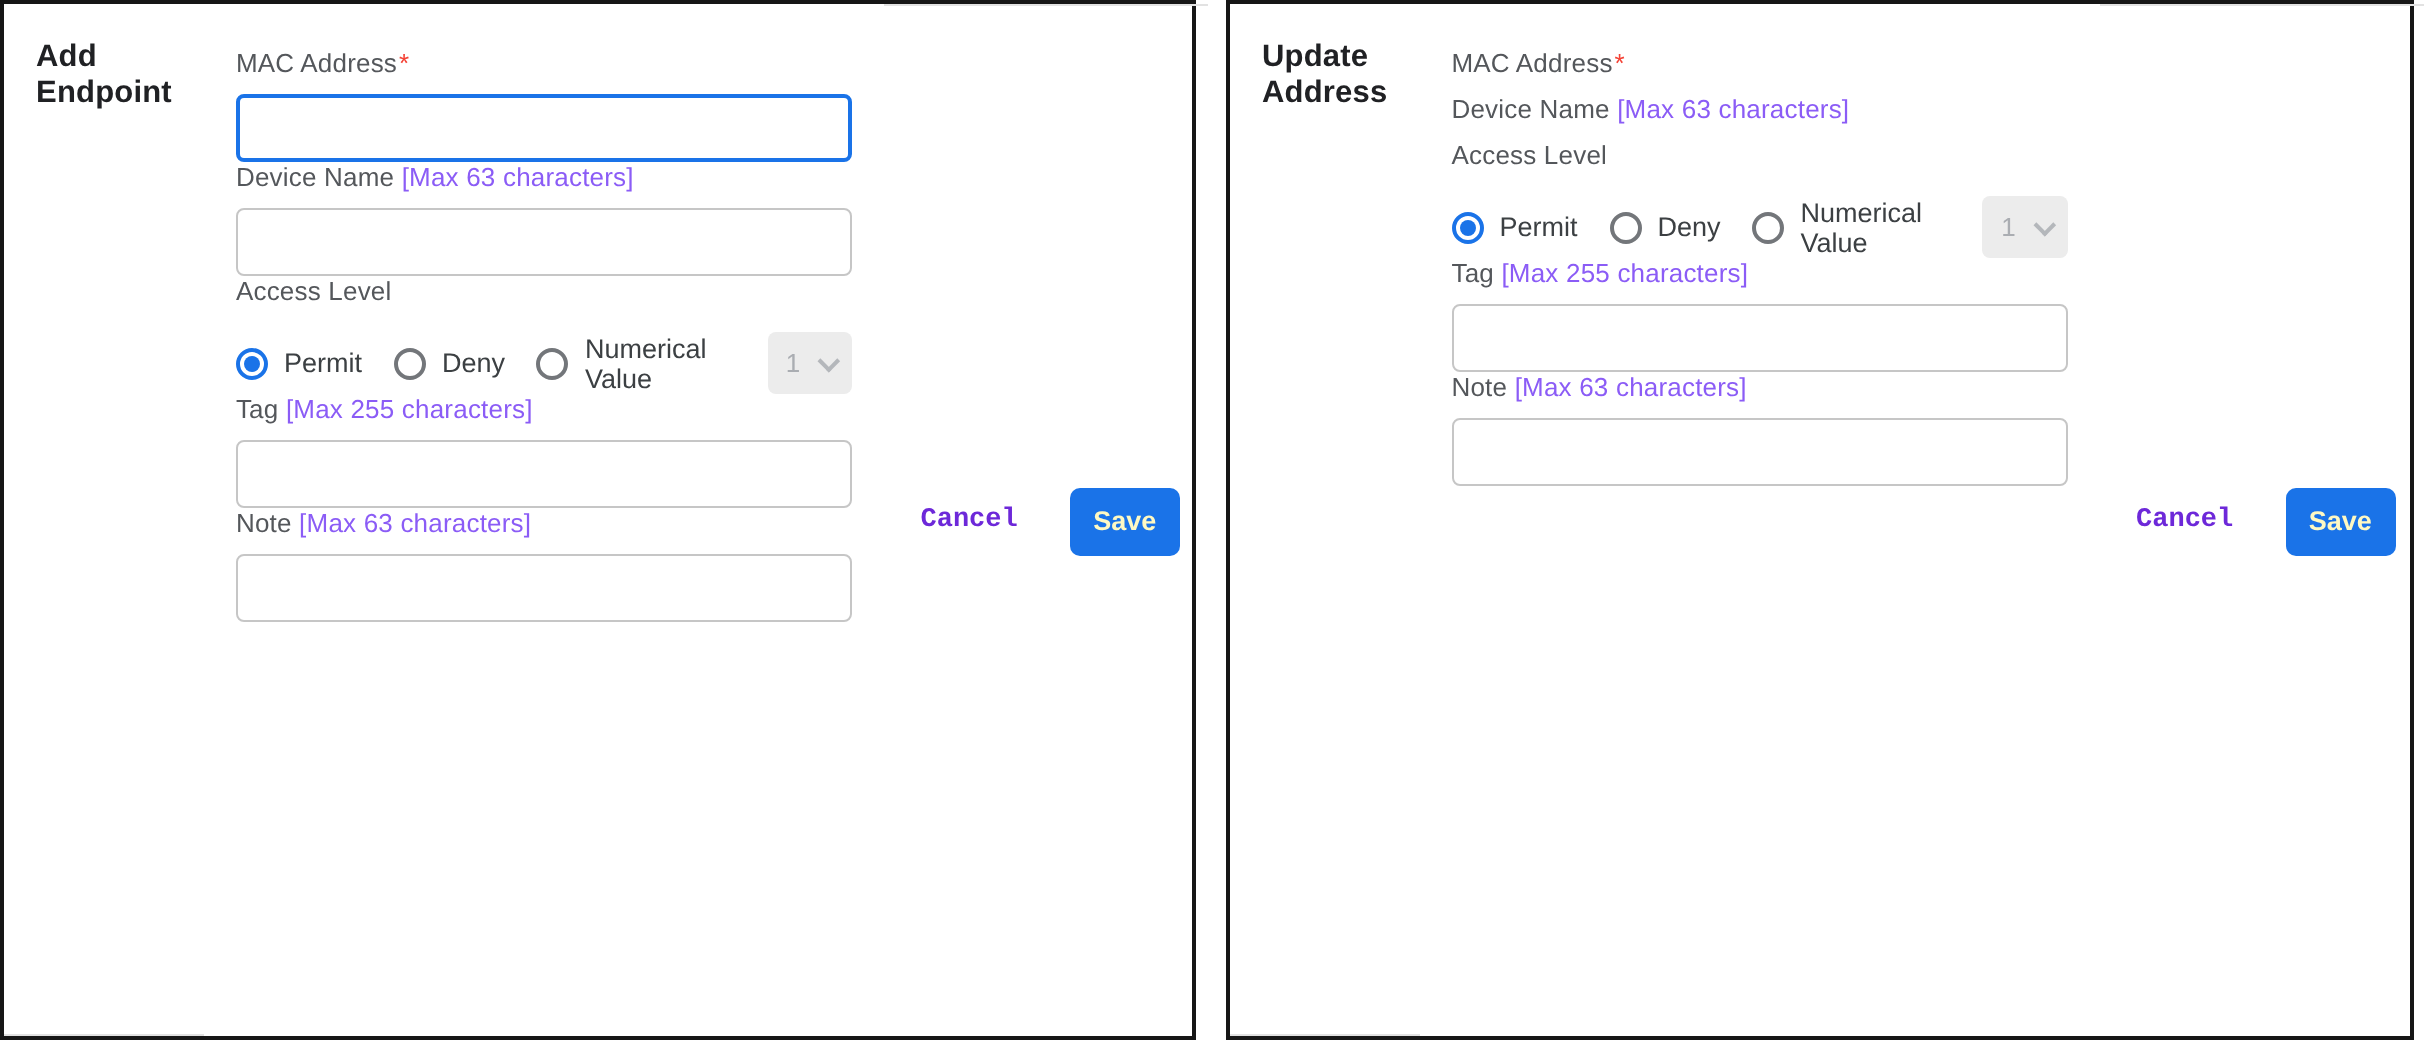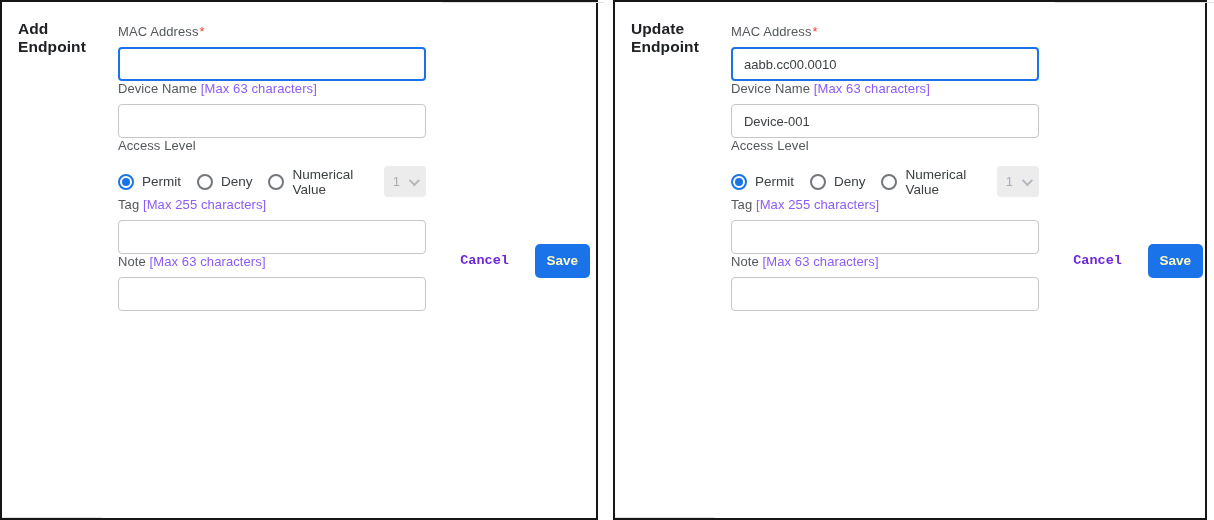--- a/index.html
+++ b/index.html
@@ -217,36 +217,34 @@
 
     </div>
     <div class="dialog-footer">
       <button class="btn-cancel">Cancel</button>
       <button class="btn-save">Save</button>
     </div>
   </div>
 
   <div class="dialog right">
     <div class="dialog-header">
-      <div class="dialog-title">Update Endpoint</div>
+      <div class="dialog-title">Update Address</div>
     </div>
     <div class="dialog-body">
 
       <div class="field-group">
         <div class="field-label">
           <span>MAC Address</span><span class="req">*</span>
         </div>
-        <input type="text" class="text-input focused" value="aabb.cc00.0010" style="">
       </div>
 
       <div class="field-group">
         <div class="field-label">
           <span>Device Name</span> <span class="hint">[Max 63 characters]</span>
         </div>
-        <input type="text" class="text-input" value="Device-001" style="">
       </div>
 
       <div class="field-group access-group">
         <div class="field-label">
           <span>Access Level</span>
         </div>
         <div class="radio-row">
           <div class="radio-option checked">
             <span class="radio-circle"></span>
             <span class="radio-label">Permit</span>

